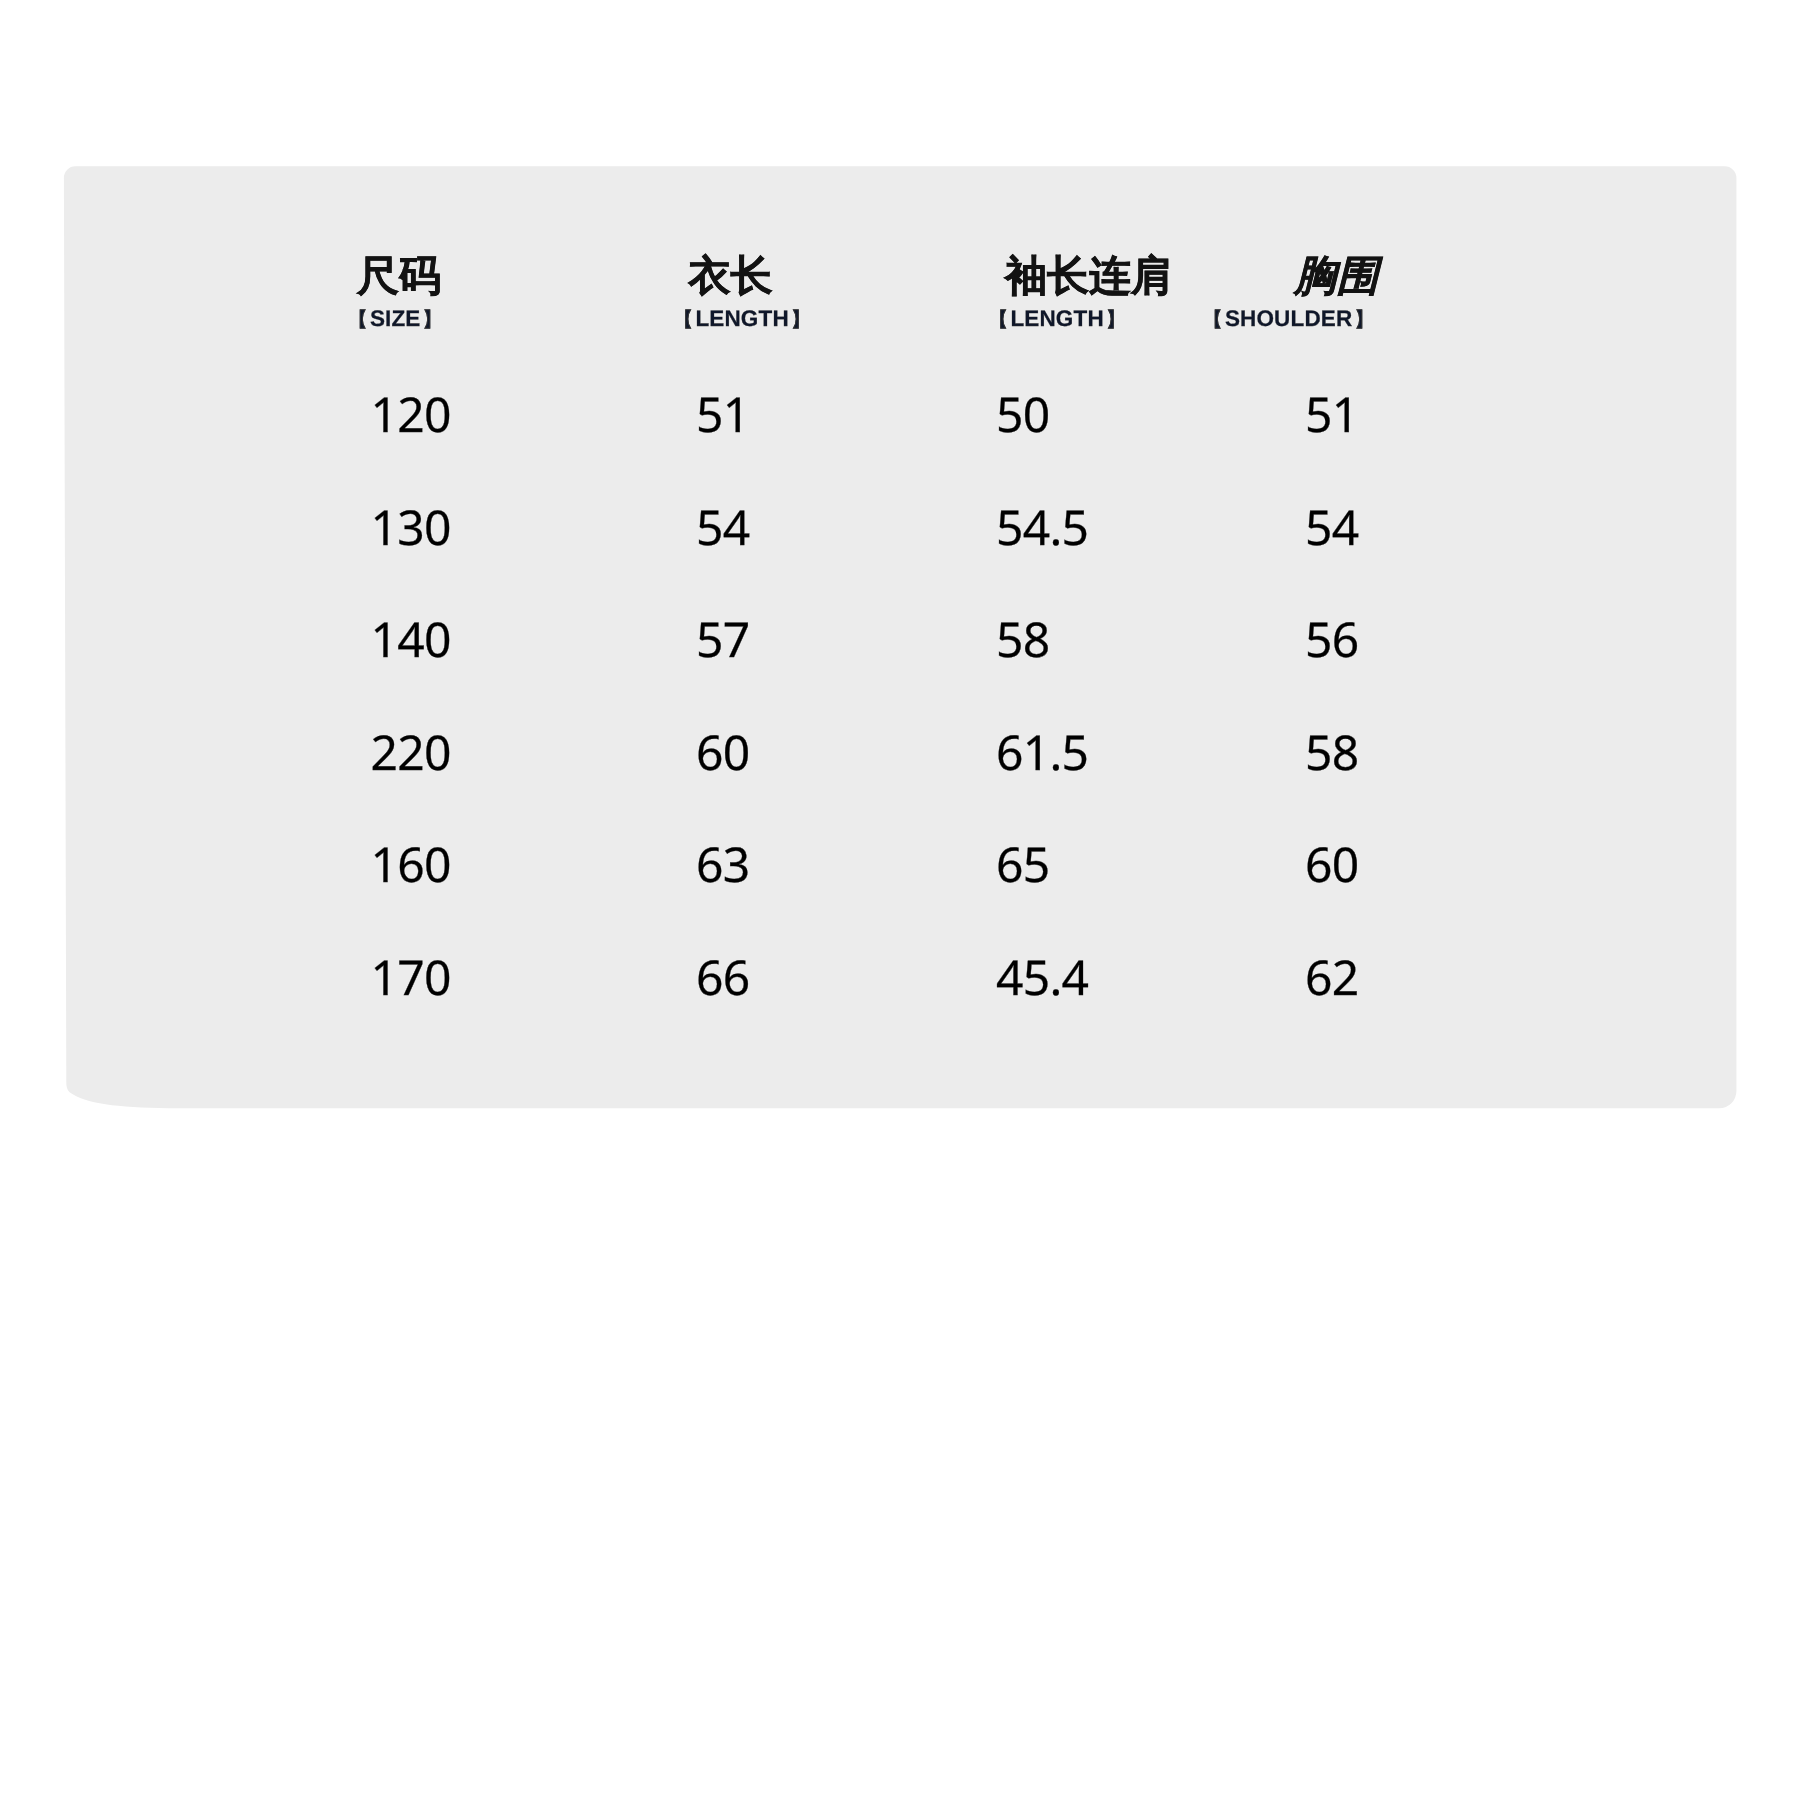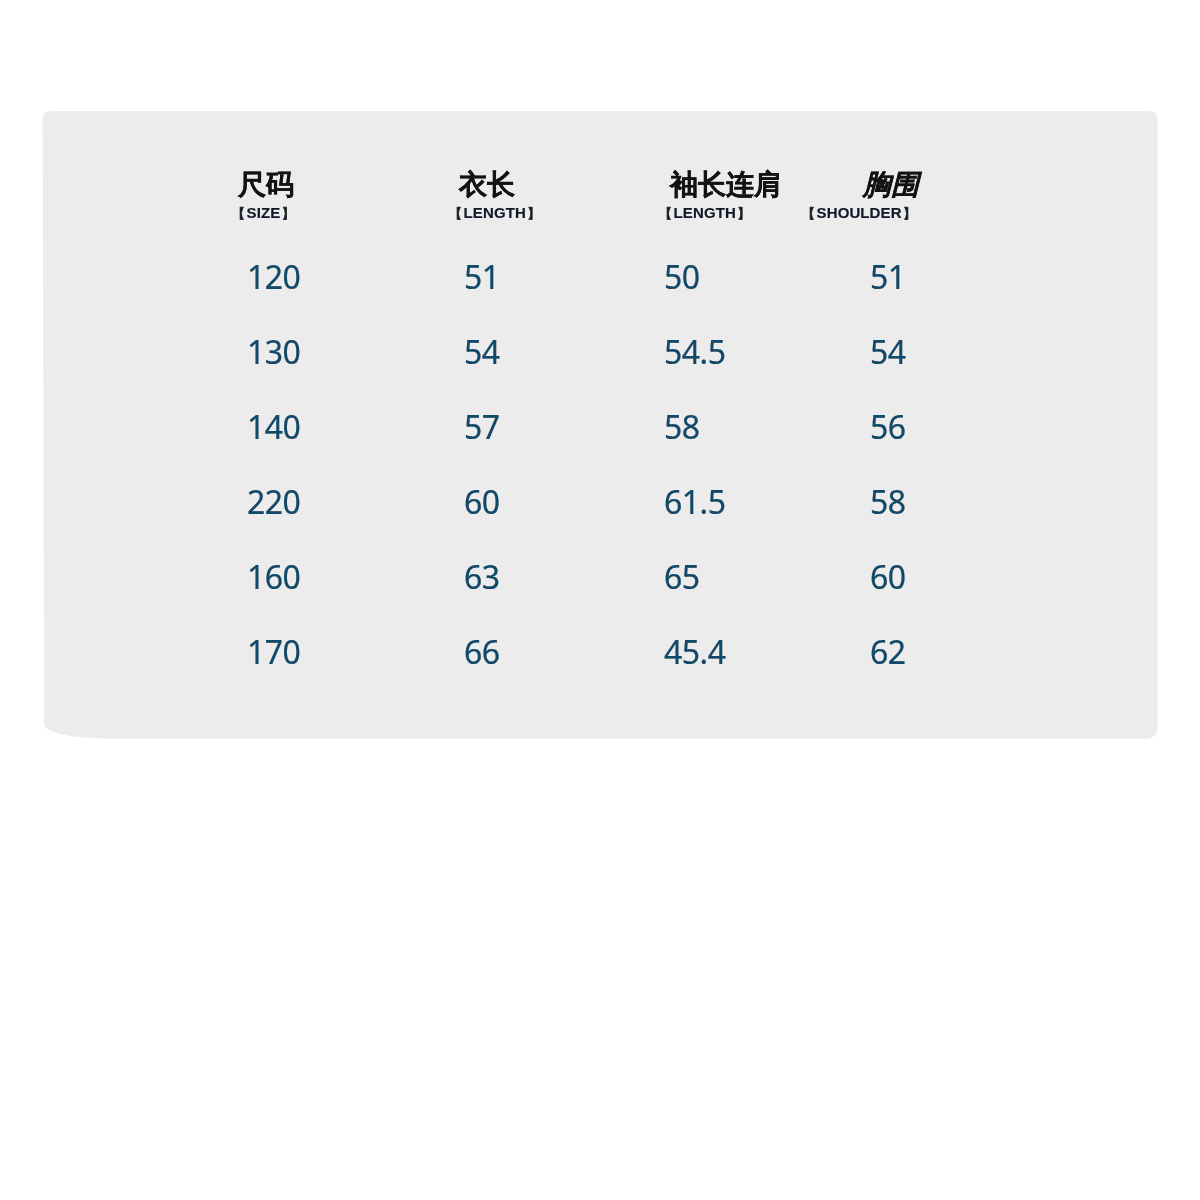--- a/index.html
+++ b/index.html
@@ -52,21 +52,21 @@
   }
   .hdr-en .bracket-open{  margin-right:1.6px; }
   .hdr-en .bracket-close{ margin-left:1.4px; }
   .val{
     letter-spacing:-0.5px;
     position:absolute;
     white-space:nowrap;
     font-size:32px;
     font-weight:400;
     line-height:1;
-    color:#0c4a6e;
+    color:#000000;
     -webkit-text-stroke:0.2px #232323;
   }
 
   
   .row{ position:absolute; left:0; width:1200px; height:0; }
   .row.r0{ top:261px; } .row.r1{ top:336px; } .row.r2{ top:411px; }
   .row.r3{ top:486px; } .row.r4{ top:561px; } .row.r5{ top:636px; }
   .val.c0{ left:247px; } .val.c1{ left:464px; }
   .val.c2{ left:664px; } .val.c3{ left:870px; }
 

